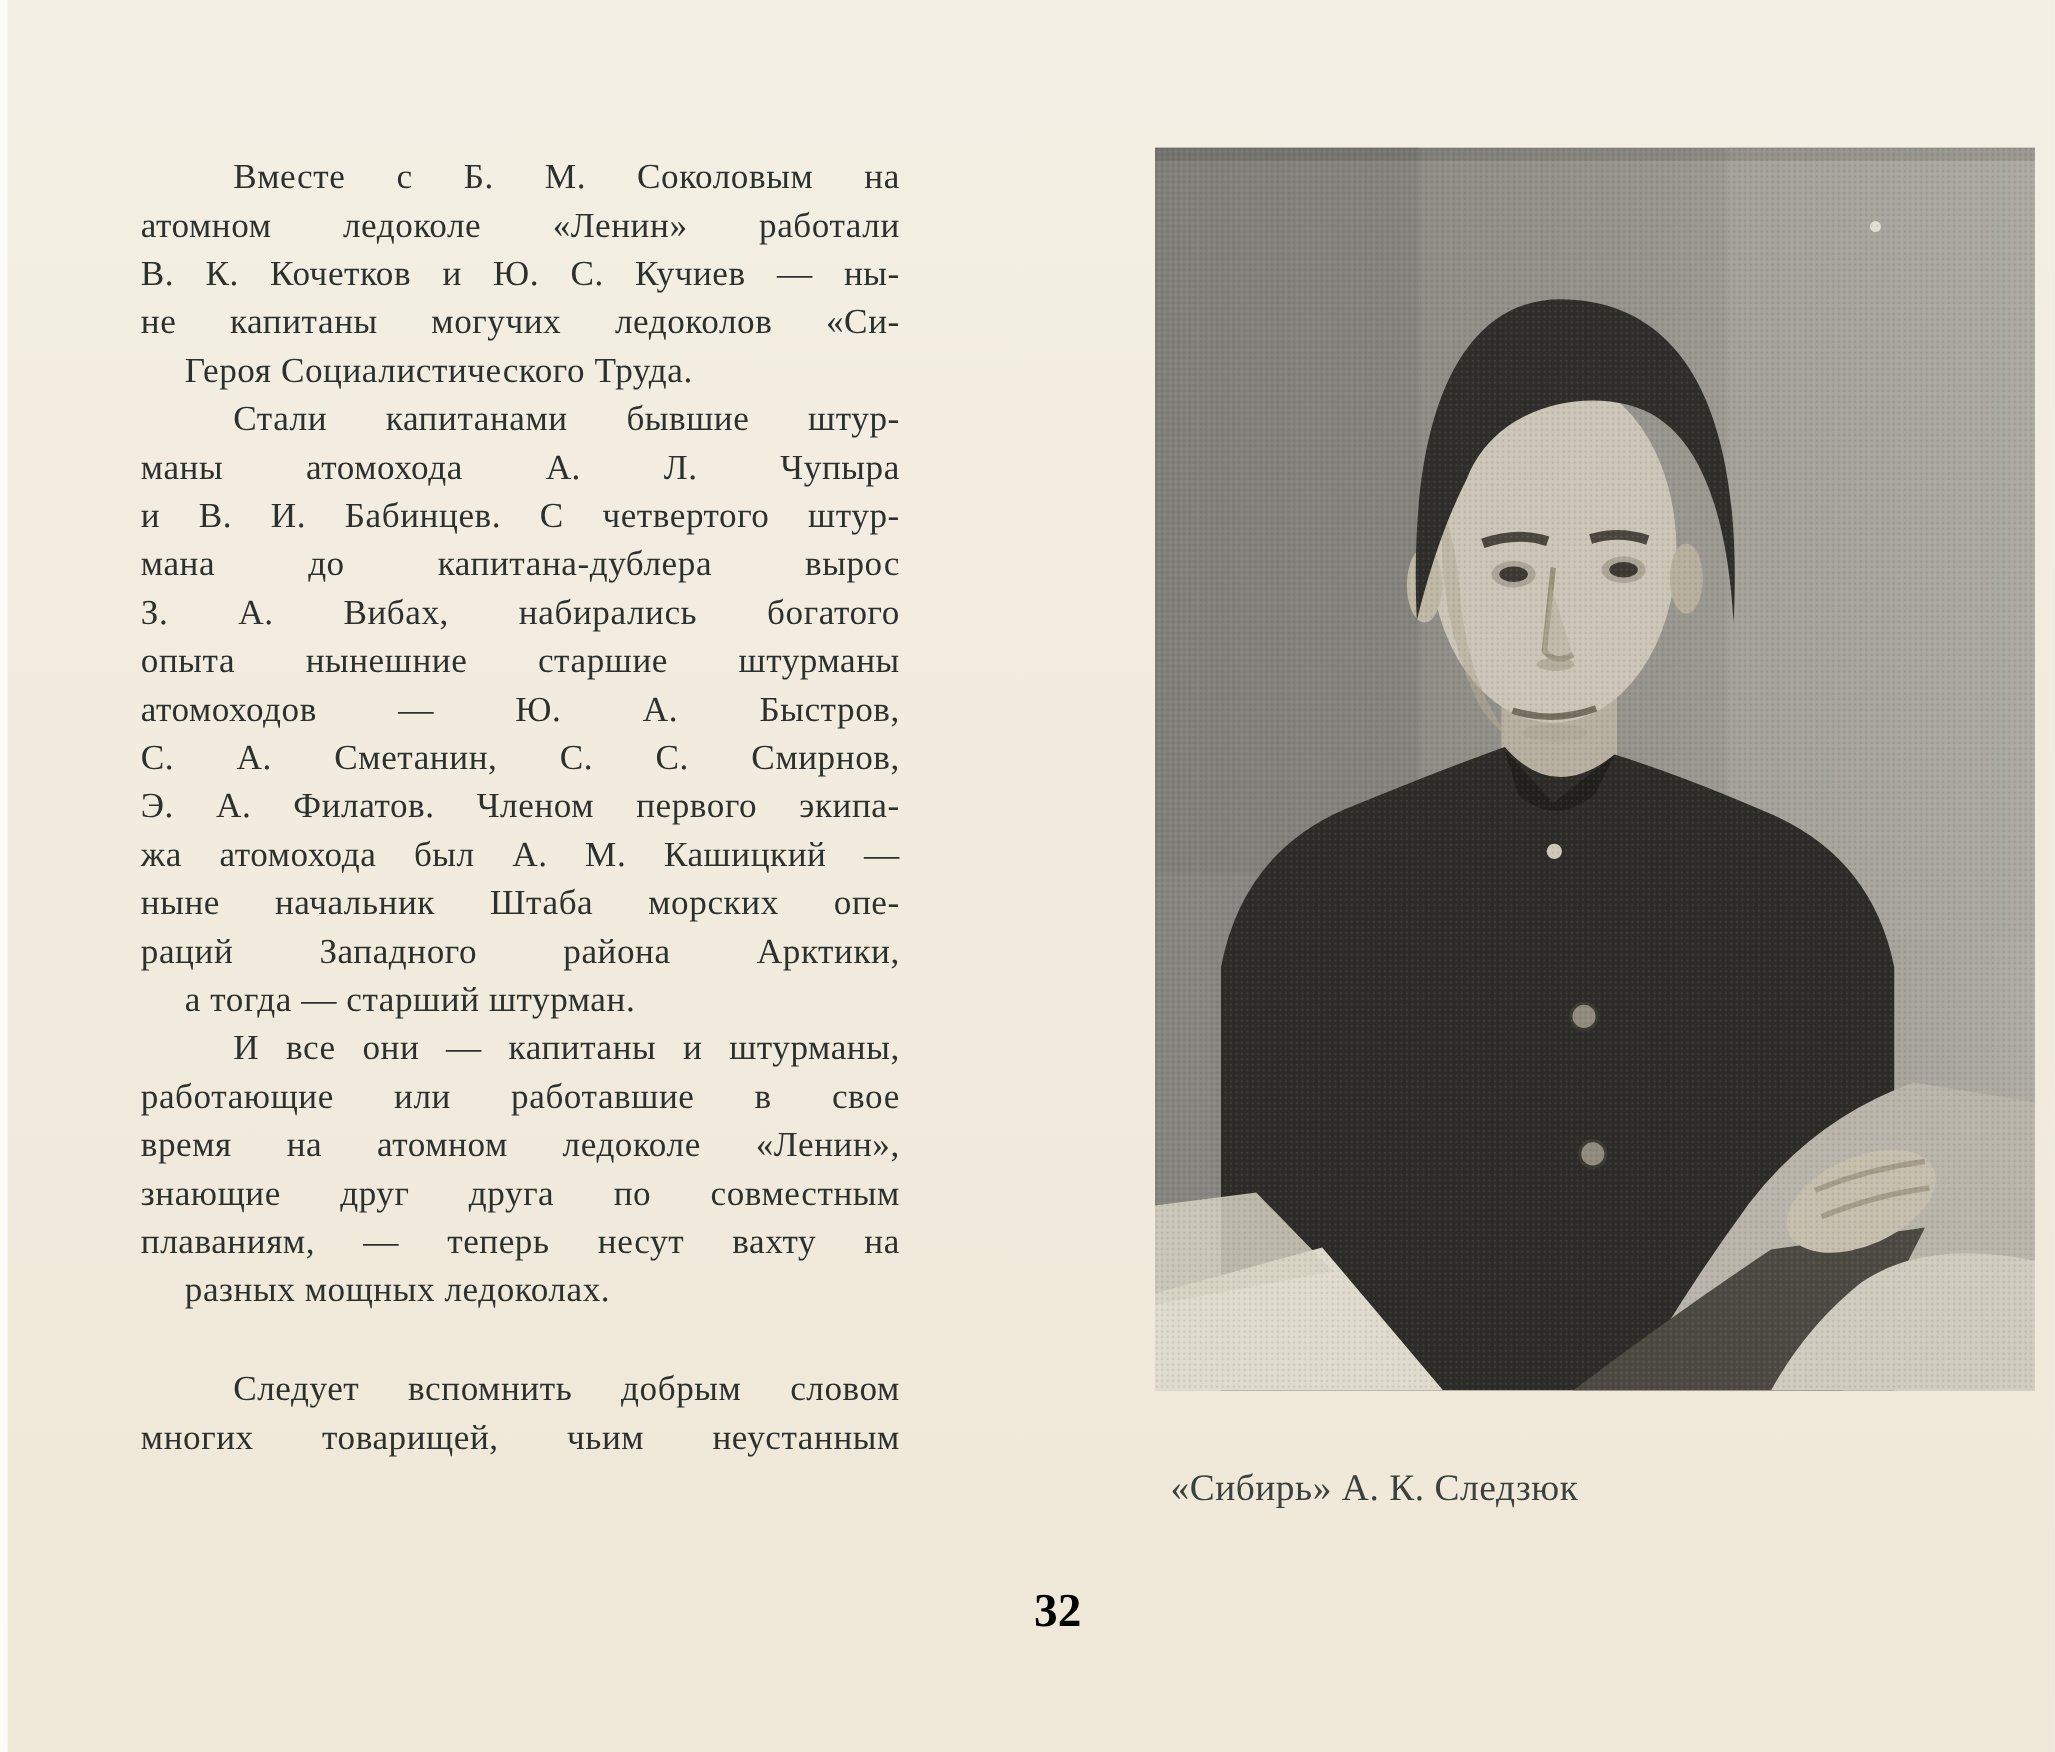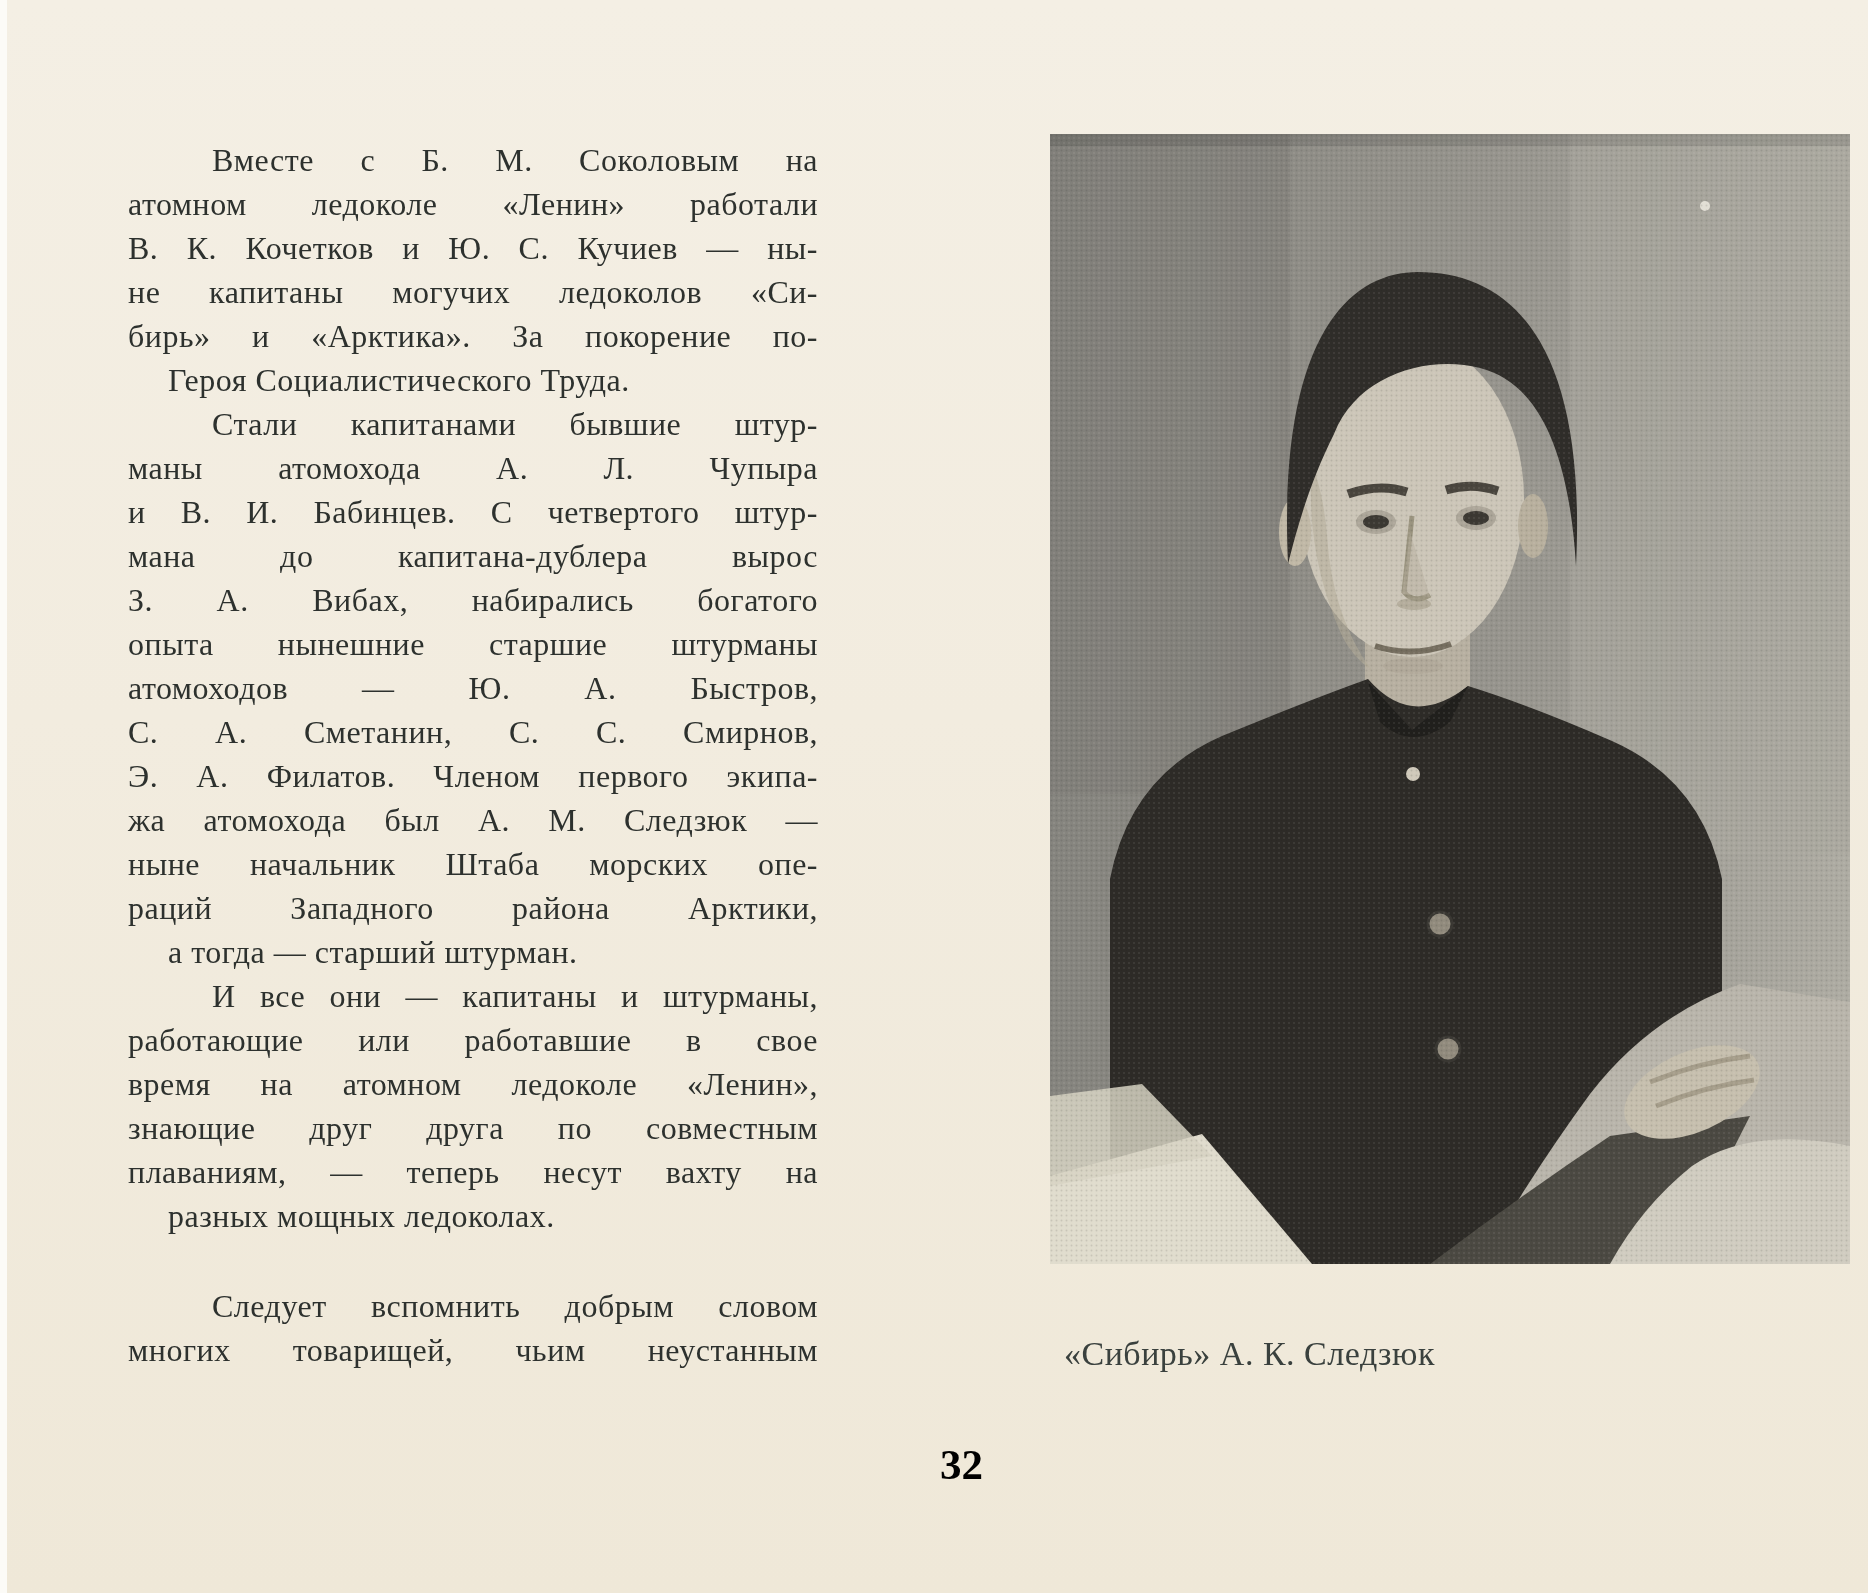--- a/index.html
+++ b/index.html
@@ -48,34 +48,33 @@
 <body>
 
 <div class="scan-edge"></div>
 
 <div class="article">
     <div class="para">
       <div class="line indent">Вместе с Б. М. Соколовым на</div>
       <div class="line">атомном ледоколе «Ленин» работали</div>
       <div class="line">В. К. Кочетков и Ю. С. Кучиев — ны-</div>
       <div class="line">не капитаны могучих ледоколов «Си-</div>
-      <div class="line">бирь» и «Арктика». За покорение по-</div>
       <div class="line endpara">Героя Социалистического Труда.</div>
     </div>
     <div class="para">
       <div class="line indent">Стали капитанами бывшие штур-</div>
       <div class="line">маны атомохода А. Л. Чупыра</div>
       <div class="line">и В. И. Бабинцев. С четвертого штур-</div>
       <div class="line">мана до капитана-дублера вырос</div>
       <div class="line">З. А. Вибах, набирались богатого</div>
       <div class="line">опыта нынешние старшие штурманы</div>
       <div class="line">атомоходов — Ю. А. Быстров,</div>
       <div class="line">С. А. Сметанин, С. С. Смирнов,</div>
       <div class="line">Э. А. Филатов. Членом первого экипа-</div>
-      <div class="line">жа атомохода был А. М. Следзюк —</div>
+      <div class="line">жа атомохода был А. М. Кашицкий —</div>
       <div class="line">ныне начальник Штаба морских опе-</div>
       <div class="line">раций Западного района Арктики,</div>
       <div class="line endpara">а тогда — старший штурман.</div>
     </div>
     <div class="para">
       <div class="line indent">И все они — капитаны и штурманы,</div>
       <div class="line">работающие или работавшие в свое</div>
       <div class="line">время на атомном ледоколе «Ленин»,</div>
       <div class="line">знающие друг друга по совместным</div>
       <div class="line">плаваниям, — теперь несут вахту на</div>

